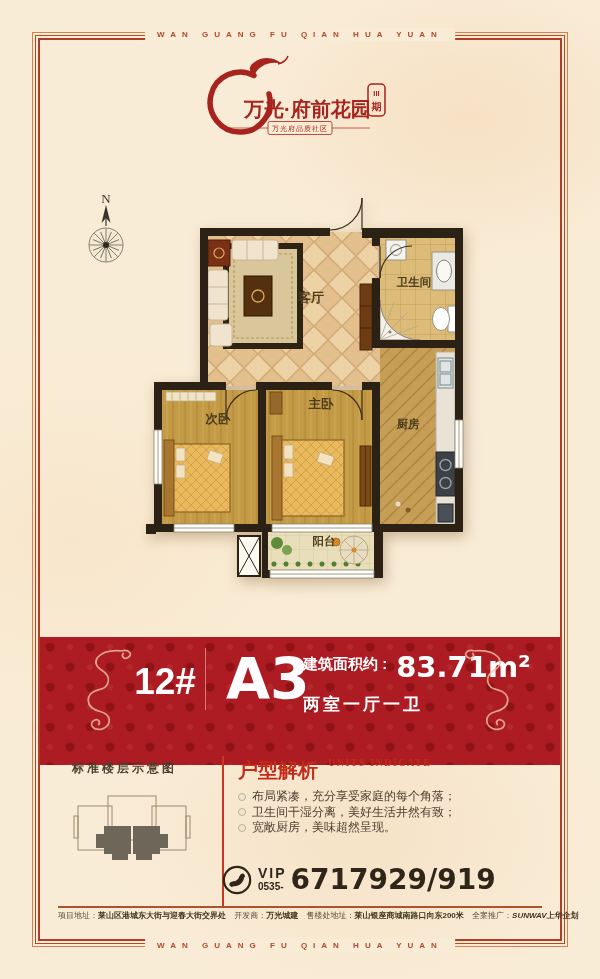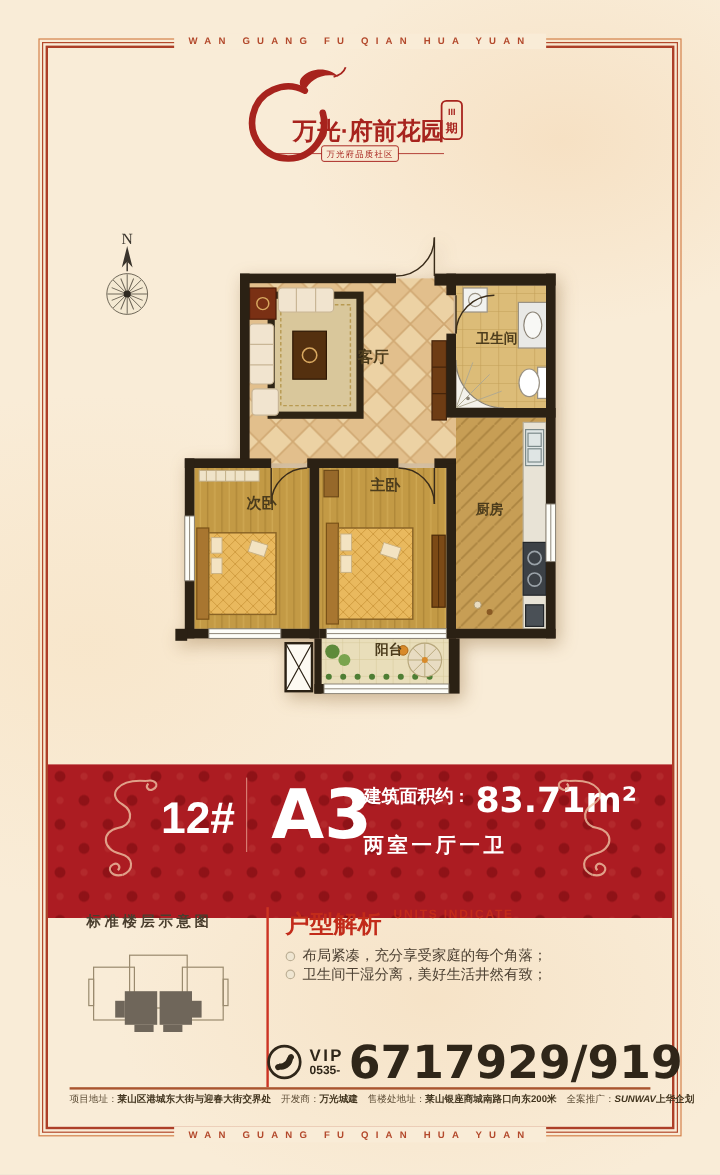--- a/index.html
+++ b/index.html
@@ -50,31 +50,31 @@
   .flourish.right{left:418px;transform:scaleX(-1);}
 
   .floor-diagram-title{position:absolute;left:47px;top:760px;width:155px;text-align:center;
     font-size:12px;font-weight:bold;color:#4a3e2e;letter-spacing:3px;}
   .floor-diagram{position:absolute;left:66px;top:792px;width:132px;height:74px;}
   .col-divider{position:absolute;left:222px;top:756px;width:2px;height:150px;background:#cc3424;}
 
   .analysis-head{position:absolute;left:238px;top:757px;display:flex;align-items:flex-start;}
   .analysis-title{font-size:20px;font-weight:bold;color:#c22b1a;}
   .analysis-sub{font-size:10px;font-weight:bold;color:#c22b1a;letter-spacing:1.5px;
-    margin-left:10px;margin-bottom:14px;}
+    margin-left:10px;margin-bottom:14px;font-family:Liberation Serif, serif;}
   .analysis-points{position:absolute;left:238px;top:789px;margin:0;padding:0;list-style:none;}
   .analysis-points li{display:flex;align-items:center;height:15.5px;font-size:12px;color:#4e4234;}
   .bullet-ring{display:inline-block;width:6px;height:6px;border:1px solid #bdb096;
     border-radius:50%;margin-right:6px;flex:none;background:#efe6d2;}
 
   .phone-row{position:absolute;left:221px;top:863px;display:flex;align-items:center;}
   .vip-block{margin-left:5px;margin-right:4px;text-align:left;color:#2f2619;}
   .vip-label{font-size:14px;font-weight:bold;letter-spacing:2px;line-height:14px;}
   .area-code{font-size:10px;font-weight:bold;line-height:13px;}
-  .phone-number{font-size:38px;font-weight:bold;color:#2f2619;
+  .phone-number{font-size:28px;font-weight:bold;color:#2f2619;
     font-family:"DejaVu Sans",sans-serif;letter-spacing:0;}
 
   .footer-line{position:absolute;left:58px;top:906px;width:484px;height:2px;background:#a9542f;}
   .footer-text{position:absolute;left:58px;top:910px;width:490px;font-size:8px;color:#5f4f38;
     white-space:nowrap;line-height:12px;}
   .footer-text .val{font-weight:bold;color:#42351f;}
   .footer-text .brand{font-weight:bold;font-style:italic;color:#42351f;}
   .footer-text .seg{margin-right:6px;}
 </style>
 </head>
@@ -370,20 +370,24 @@
   </div>
   <ul class="analysis-points">
     <li>
       <span class="bullet-ring"></span>
       <span>布局紧凑，充分享受家庭的每个角落；</span>
     </li>
     <li>
       <span class="bullet-ring"></span>
       <span>卫生间干湿分离，美好生活井然有致；</span>
     </li>
+    <li>
+      <span class="bullet-ring"></span>
+      <span>宽敞厨房，美味超然呈现。</span>
+    </li>
   </ul>
 
   <div class="phone-row">
     <svg width="32" height="32" viewBox="0 0 34 34">
       <circle cx="17" cy="17" r="14" fill="none" stroke="#2f2619" stroke-width="2.4"></circle>
       <g transform="rotate(-38 17 17)">
         <path d="M9,19 C13,24 21,24 25,19 L21.6,15.2 C19,17.6 15,17.6 12.4,15.2 Z" fill="#2f2619"></path>
         <circle cx="9.8" cy="17.2" r="2.6" fill="#2f2619"></circle>
         <circle cx="24.2" cy="17.2" r="2.6" fill="#2f2619"></circle>
       </g>

